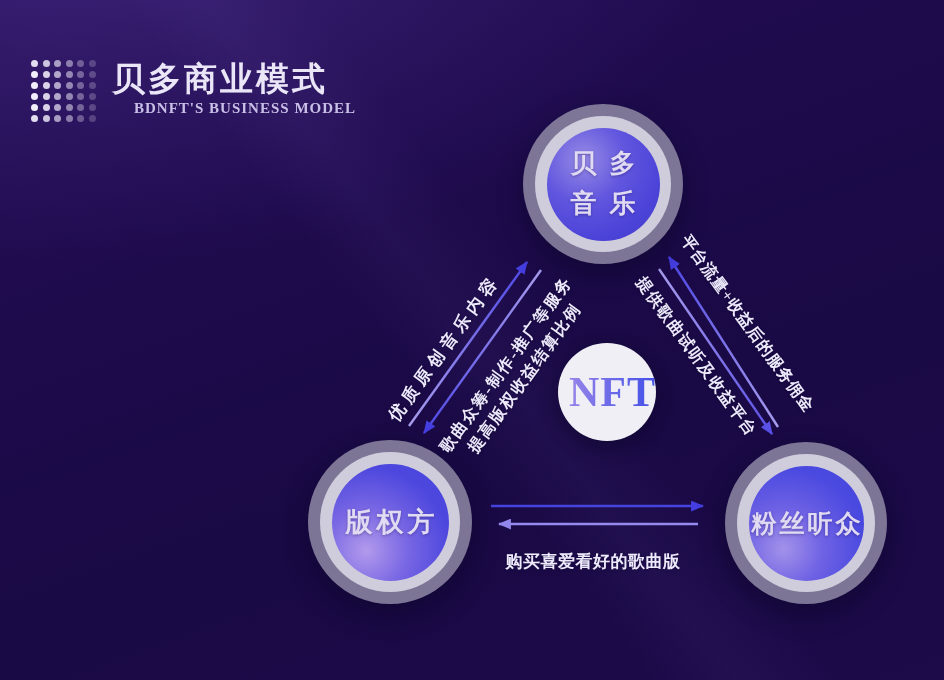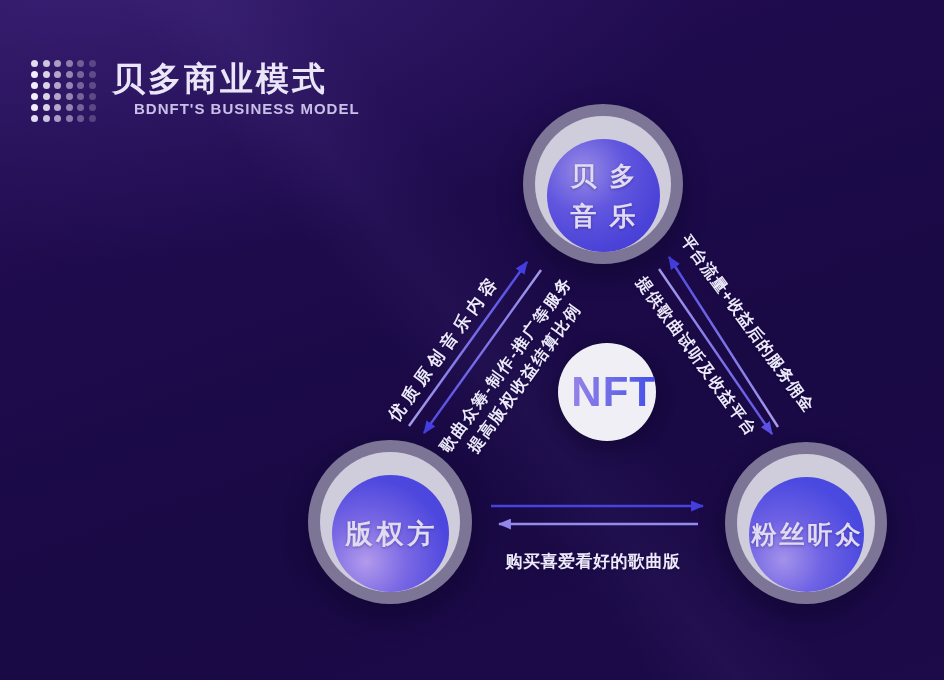--- a/index.html
+++ b/index.html
@@ -1,19 +1,19 @@
 <!DOCTYPE html>
 <html><head>
 <meta charset="utf-8">
 <style>
   * { margin:0; padding:0; box-sizing:border-box; }
   html,body { width:944px; height:680px; background:#14073a; }
   .stage {
     position:relative; width:944px; height:680px; overflow:hidden;
-    font-family:Liberation Sans, sans-serif;
+    font-family:Liberation Serif, serif;
     background:
       radial-gradient(120% 85% at 10% -8%, rgba(122,88,216,0.22) 0%, rgba(122,88,216,0) 55%),
       linear-gradient(52deg, rgba(255,255,255,0) 44%, rgba(160,130,240,0.05) 50%, rgba(255,255,255,0) 57%),
       linear-gradient(160deg, #281058 0%, #1e0b4d 30%, #190944 62%, #1c0a49 100%);
   }
 
   
   .logo-dots {
     position:absolute; left:31px; top:60px;
     display:grid; grid-template-columns:repeat(6,7px); grid-auto-rows:7px;
@@ -31,21 +31,21 @@
 
   
   .node {
     position:absolute; border-radius:50%;
     background:rgba(146,142,167,0.82);
     box-shadow:0 10px 26px rgba(8,4,34,0.45);
     display:flex; align-items:center; justify-content:center;
   }
   .ring-mid {
     width:calc(100% - 24px); height:calc(100% - 24px); border-radius:50%;
-    background:#cfccdc; display:flex; align-items:flex-end; justify-content:center;
+    background:#cfccdc; display:flex; align-items:center; justify-content:center;
   }
   .core {
     width:calc(100% - 23px); height:calc(100% - 23px); border-radius:50%;
     display:flex; flex-direction:column; align-items:center; justify-content:center;
   }
   .node-beduo     { left:523px; top:104px; width:160px; height:160px; }
   .node-copyright { left:308px; top:440px; width:164px; height:164px; }
   .node-fans      { left:725px; top:442px; width:162px; height:162px; }
   .core-beduo     { background:radial-gradient(circle at 32% 28%, #978ae6 0%, #6156de 38%, #4b42d8 72%, #443cc6 100%); }
   .core-copyright { background:radial-gradient(circle at 29% 74%, #b29aec 0%, #7a68e4 34%, #4d47de 70%, #4645dc 100%); }

